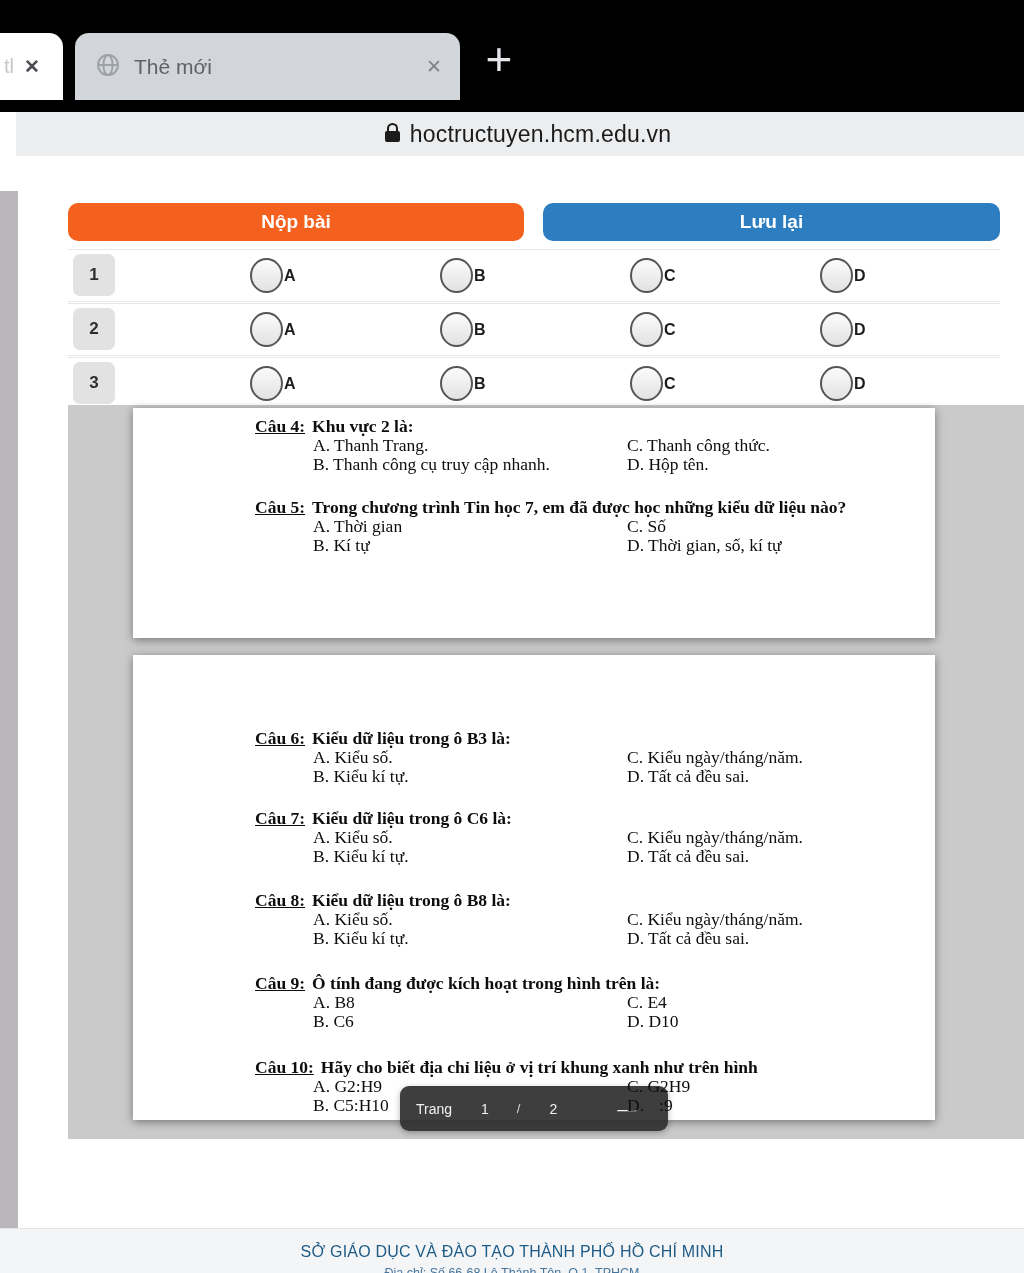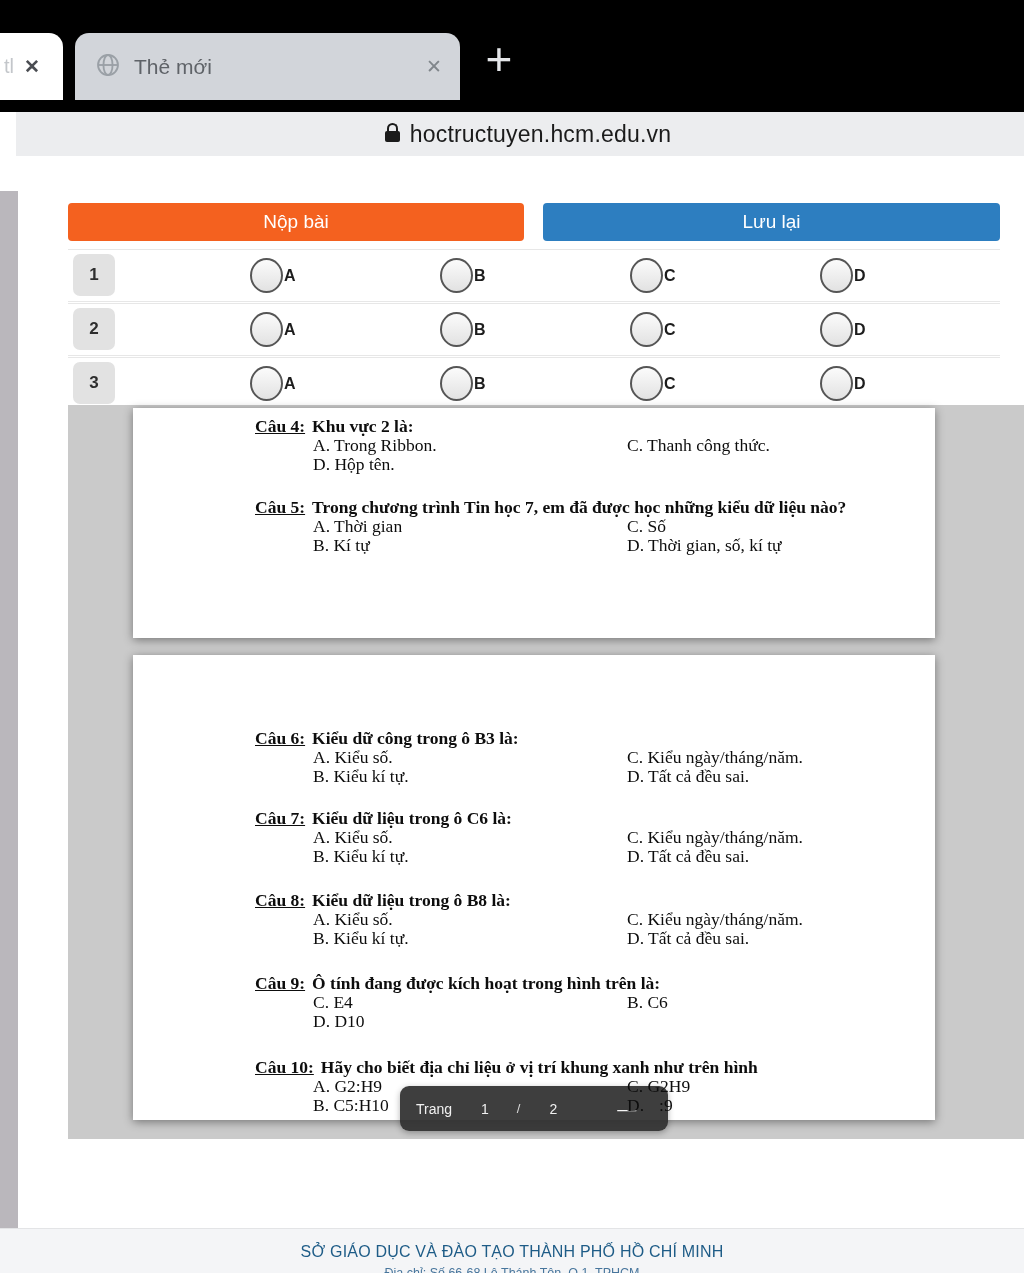--- a/index.html
+++ b/index.html
@@ -38,22 +38,22 @@
   .lock .shackle{position:absolute;left:2px;top:0;width:7px;height:9px;border:2.5px solid #1b1b1b;border-bottom:none;border-radius:6px 6px 0 0;}
   .lock .lbody{position:absolute;left:0;top:8px;width:15px;height:11px;background:#1b1b1b;border-radius:2px;}
   .url-text{font-size:23px;color:#1b1b1b;letter-spacing:.2px;}
   .url-clip{position:absolute;right:-6px;top:24px;width:14px;height:16px;color:#9aa0a6;font-size:15px;}
 
   
   .leftstrip{position:absolute;left:0;top:191px;width:18px;height:1037px;background:#bab7bc;}
 
   
   .btn{
-    position:absolute;top:203px;height:38px;border-radius:4px;color:#fff;
-    font-size:19px;font-weight:normal;display:flex;align-items:center;justify-content:center;
+    position:absolute;top:203px;height:38px;border-radius:10px;color:#fff;
+    font-size:19px;font-weight:bold;display:flex;align-items:center;justify-content:center;
   }
   .btn.orange{left:68px;width:456px;background:#f4611f;}
   .btn.blue{left:543px;width:457px;background:#2d7ec0;}
 
   
   .rows{position:absolute;left:68px;top:249px;width:932px;}
   .arow{
     position:relative;height:51px;background:#fff;margin-bottom:1px;
     border-top:1px solid #e7e7e7;border-bottom:1px solid #e7e7e7;
   }
@@ -207,39 +207,40 @@
         </div>
     </div>
   </div>
 
   <div class="pdfviewer">
 
     <div class="pdfpage p1">
       <div class="q" style="top:8px">
         <div class="q-title"><span class="q-label">Câu 4:</span><span class="q-text">Khu vực 2 là:</span></div>
         <div class="q-opts">
-          <span class="opt">A. Trong Ribbon.</span>
+          <span class="opt">A. Thanh Trang.</span>
           <span class="opt">C. Thanh công thức.</span>
+          <span class="opt">B. Thanh công cụ truy cập nhanh.</span>
           <span class="opt">D. Hộp tên.</span>
         </div>
       </div>
       <div class="q" style="top:89px">
         <div class="q-title"><span class="q-label">Câu 5:</span><span class="q-text">Trong chương trình Tin học 7, em đã được học những kiểu dữ liệu nào?</span></div>
         <div class="q-opts">
           <span class="opt">A. Thời gian</span>
           <span class="opt">C. Số</span>
           <span class="opt">B. Kí tự</span>
           <span class="opt">D. Thời gian, số, kí tự</span>
         </div>
       </div>
     </div>
 
     <div class="pdfpage p2">
       <div class="q" style="top:73px">
-        <div class="q-title"><span class="q-label">Câu 6:</span><span class="q-text">Kiểu dữ công trong ô B3 là:</span></div>
+        <div class="q-title"><span class="q-label">Câu 6:</span><span class="q-text">Kiểu dữ liệu trong ô B3 là:</span></div>
         <div class="q-opts">
           <span class="opt">A. Kiểu số.</span>
           <span class="opt">C. Kiểu ngày/tháng/năm.</span>
           <span class="opt">B. Kiểu kí tự.</span>
           <span class="opt">D. Tất cả đều sai.</span>
         </div>
       </div>
       <div class="q" style="top:153px">
         <div class="q-title"><span class="q-label">Câu 7:</span><span class="q-text">Kiểu dữ liệu trong ô C6 là:</span></div>
         <div class="q-opts">
@@ -254,20 +255,21 @@
         <div class="q-opts">
           <span class="opt">A. Kiểu số.</span>
           <span class="opt">C. Kiểu ngày/tháng/năm.</span>
           <span class="opt">B. Kiểu kí tự.</span>
           <span class="opt">D. Tất cả đều sai.</span>
         </div>
       </div>
       <div class="q" style="top:318px">
         <div class="q-title"><span class="q-label">Câu 9:</span><span class="q-text">Ô tính đang được kích hoạt trong hình trên là:</span></div>
         <div class="q-opts">
+          <span class="opt">A. B8</span>
           <span class="opt">C. E4</span>
           <span class="opt">B. C6</span>
           <span class="opt">D. D10</span>
         </div>
       </div>
       <div class="q" style="top:402px">
         <div class="q-title"><span class="q-label">Câu 10:</span><span class="q-text">Hãy cho biết địa chỉ liệu ở vị trí khung xanh như trên hình</span></div>
         <div class="q-opts">
           <span class="opt">A. G2:H9</span>
           <span class="opt">C. G2H9</span>

